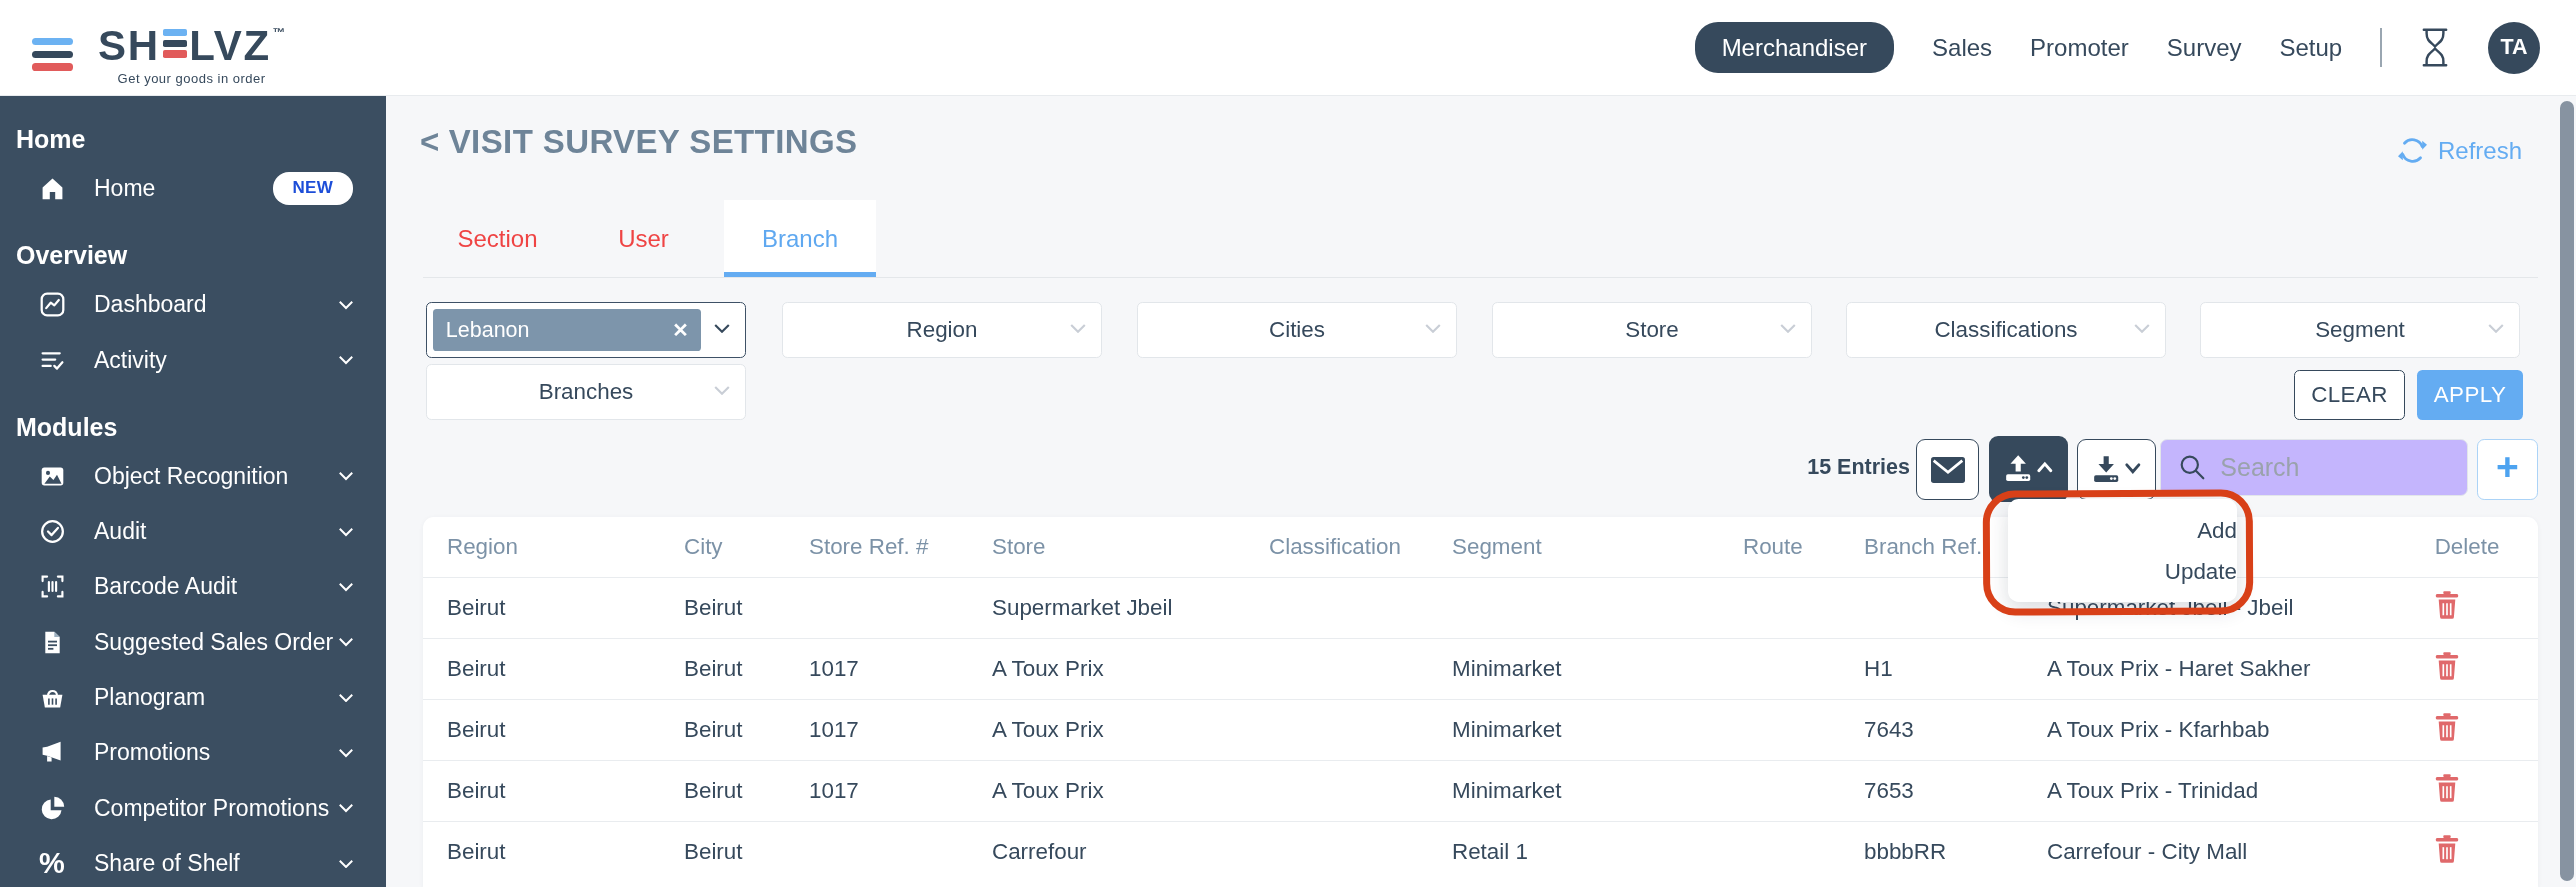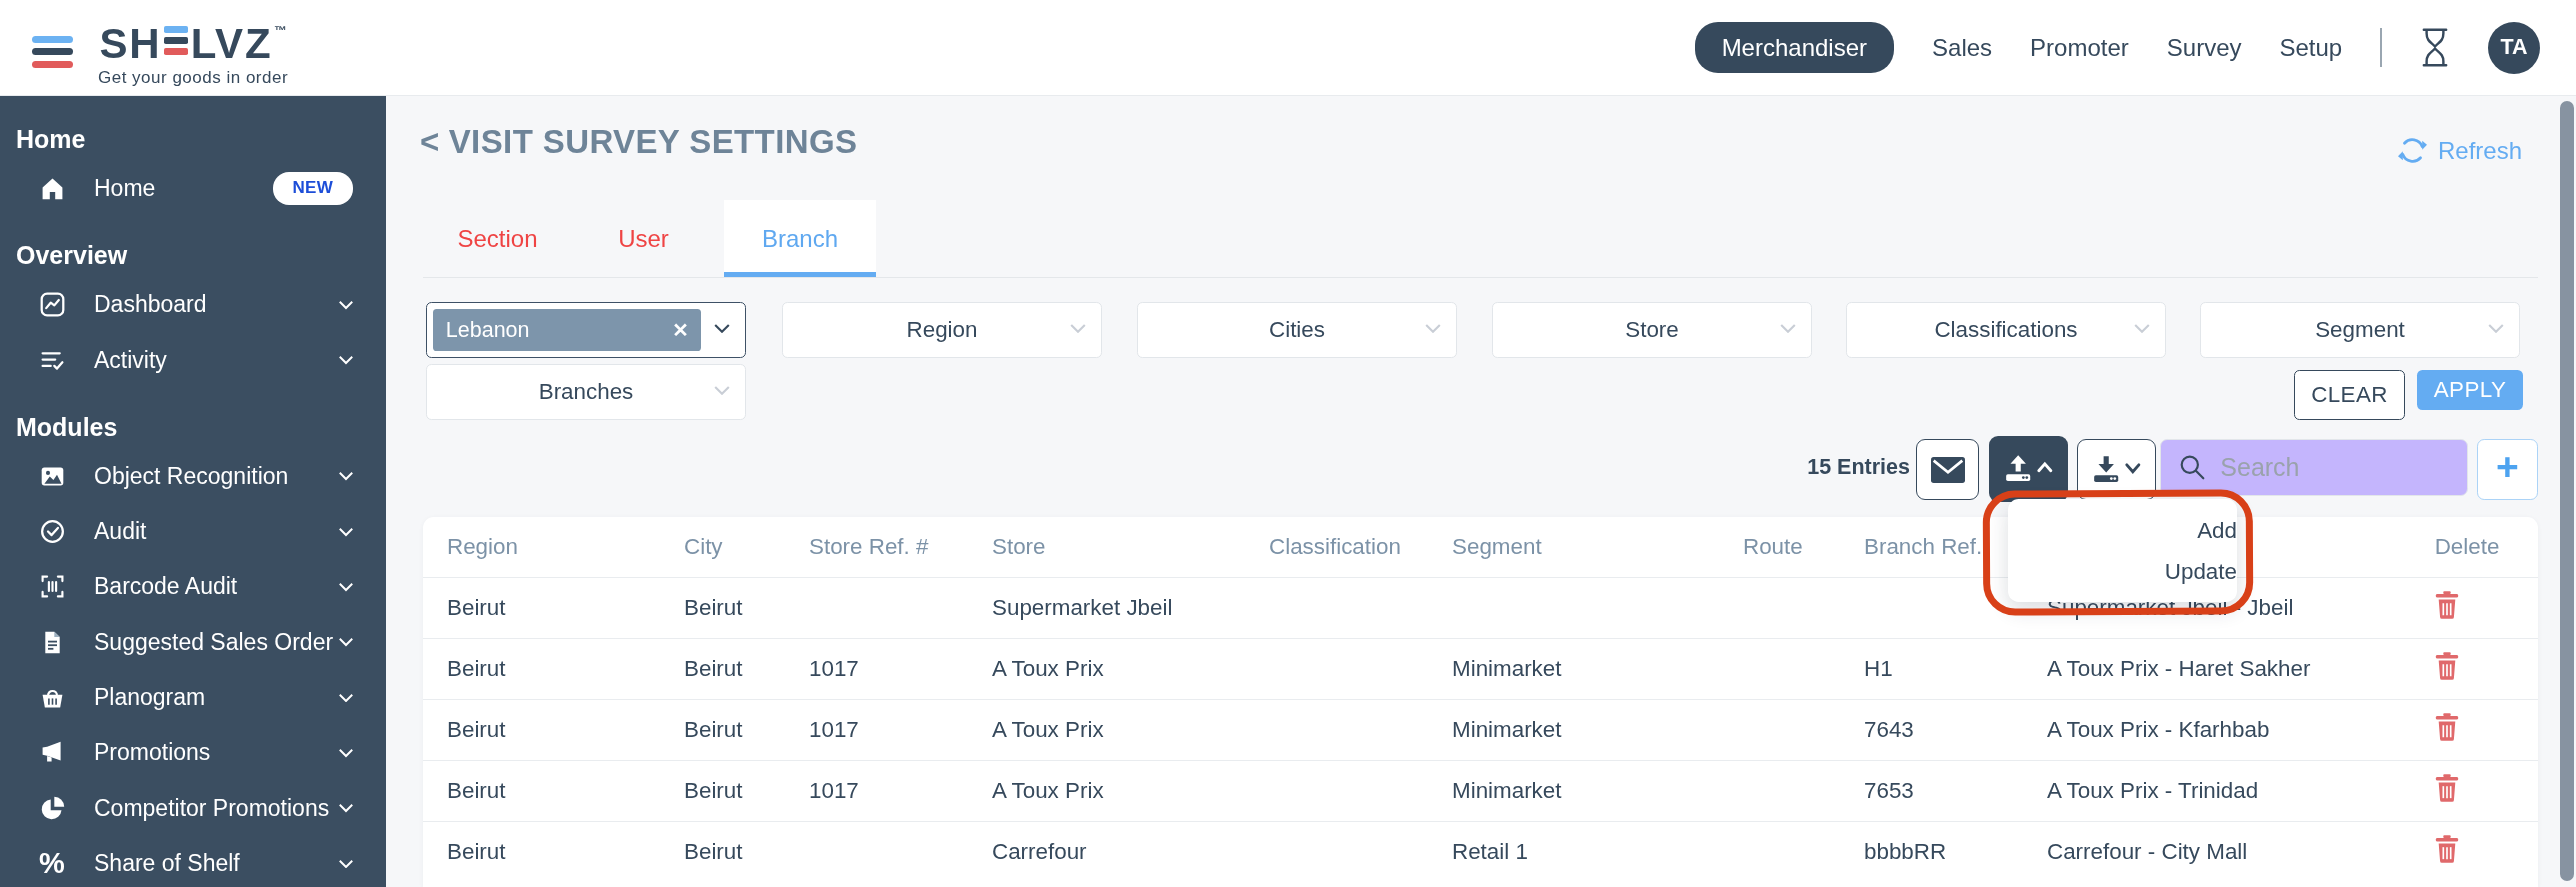--- a/index.html
+++ b/index.html
@@ -16,21 +16,21 @@
   .hamburger i:nth-child(2){ background:#36495C; }
   .hamburger i:nth-child(3){ background:#E15B5B; }
   .logo { display:flex; flex-direction:column; align-items:center; margin-top:16px; }
   .logo-row { display:flex; align-items:flex-start; font-weight:700; font-size:42px; letter-spacing:1.8px; color:#36495C; line-height:1; }
   .logo-e { display:inline-flex; flex-direction:column; gap:3.6px; margin:3.6px 2.7px 0 2.7px; }
   .logo-e i { width:24px; height:7.2px; border-radius:1.8px; display:block; }
   .logo-e i:nth-child(1){ background:#6CB2F2; }
   .logo-e i:nth-child(2){ background:#36495C; }
   .logo-e i:nth-child(3){ background:#E15B5B; }
   .tm { font-size:12.5px; font-weight:700; margin-top:1.8px; margin-left:1.8px; letter-spacing:0; }
-  .tagline { font-size:17px; letter-spacing:0.5px; color:#36495C; margin-top:3.6px; }
+  .tagline { font-size:13px; letter-spacing:0.5px; color:#36495C; margin-top:3.6px; }
   .topnav { display:flex; align-items:center; gap:38px; padding-right:36px; }
   .topnav .nav-pill { background:#36495C; color:#fff; font-size:24px; font-weight:500;
     padding:11.6px 27px; border-radius:23px; cursor:pointer; }
   .topnav .nav-item { font-size:24px; font-weight:500; color:#36495C; cursor:pointer; }
   .topnav .vdiv { width:1.8px; height:39px; background:#9AA6B1; }
   .avatar { width:52px; height:52px; border-radius:50%; background:#36495C; color:#fff;
     display:flex; align-items:center; justify-content:center; font-size:21.5px; font-weight:700; cursor:pointer; }
   .hourglass { cursor:pointer; display:flex; }
 
   
@@ -71,21 +71,21 @@
   .sel-country .chev { color:#36495C; }
   .chip { background:#7D95AB; color:#fff; border-radius:3.6px; height:42px; margin-left:6.3px;
     width:268px; display:flex; align-items:center; font-size:21.5px; padding:0 12.5px; }
   .chip .chip-label { flex:1; text-align:left; }
   .chip .chip-x { font-weight:700; font-size:19.7px; cursor:pointer; }
   .sel-region { left:396px; } .sel-cities { left:751px; } .sel-store { left:1106px; }
   .sel-class { left:1460px; } .sel-segment { left:1814px; } .sel-branches { left:40px; }
   .btn-clear { position:absolute; left:1908px; top:274px; width:111px; height:50px; background:#fff;
     border:1.8px solid #36495C; border-radius:5.4px; color:#36495C; font-size:22.4px; font-weight:500;
     display:flex; align-items:center; justify-content:center; letter-spacing:0.4px; cursor:pointer; }
-  .btn-apply { position:absolute; left:2031px; top:274px; width:106px; height:40px; background:#64ACF2;
+  .btn-apply { position:absolute; left:2031px; top:274px; width:106px; height:50px; background:#64ACF2;
     border-radius:5.4px; color:#fff; font-size:22.4px; font-weight:500; display:flex; align-items:center;
     justify-content:center; letter-spacing:0.4px; cursor:pointer; }
 
   
   .entries { position:absolute; left:1297px; top:340px; width:227px; height:63px; line-height:63px;
     text-align:right; font-size:21.5px; font-weight:700; color:#36495C; }
   .tbtn { position:absolute; top:343px; height:61px; border-radius:9px; display:flex;
     align-items:center; justify-content:center; cursor:pointer; }
   .btn-mail { left:1530px; width:63px; background:#fff; border:1.8px solid #36495C; }
   .btn-upload { left:1603px; top:340px; width:79px; height:66px; background:#36495C; }

